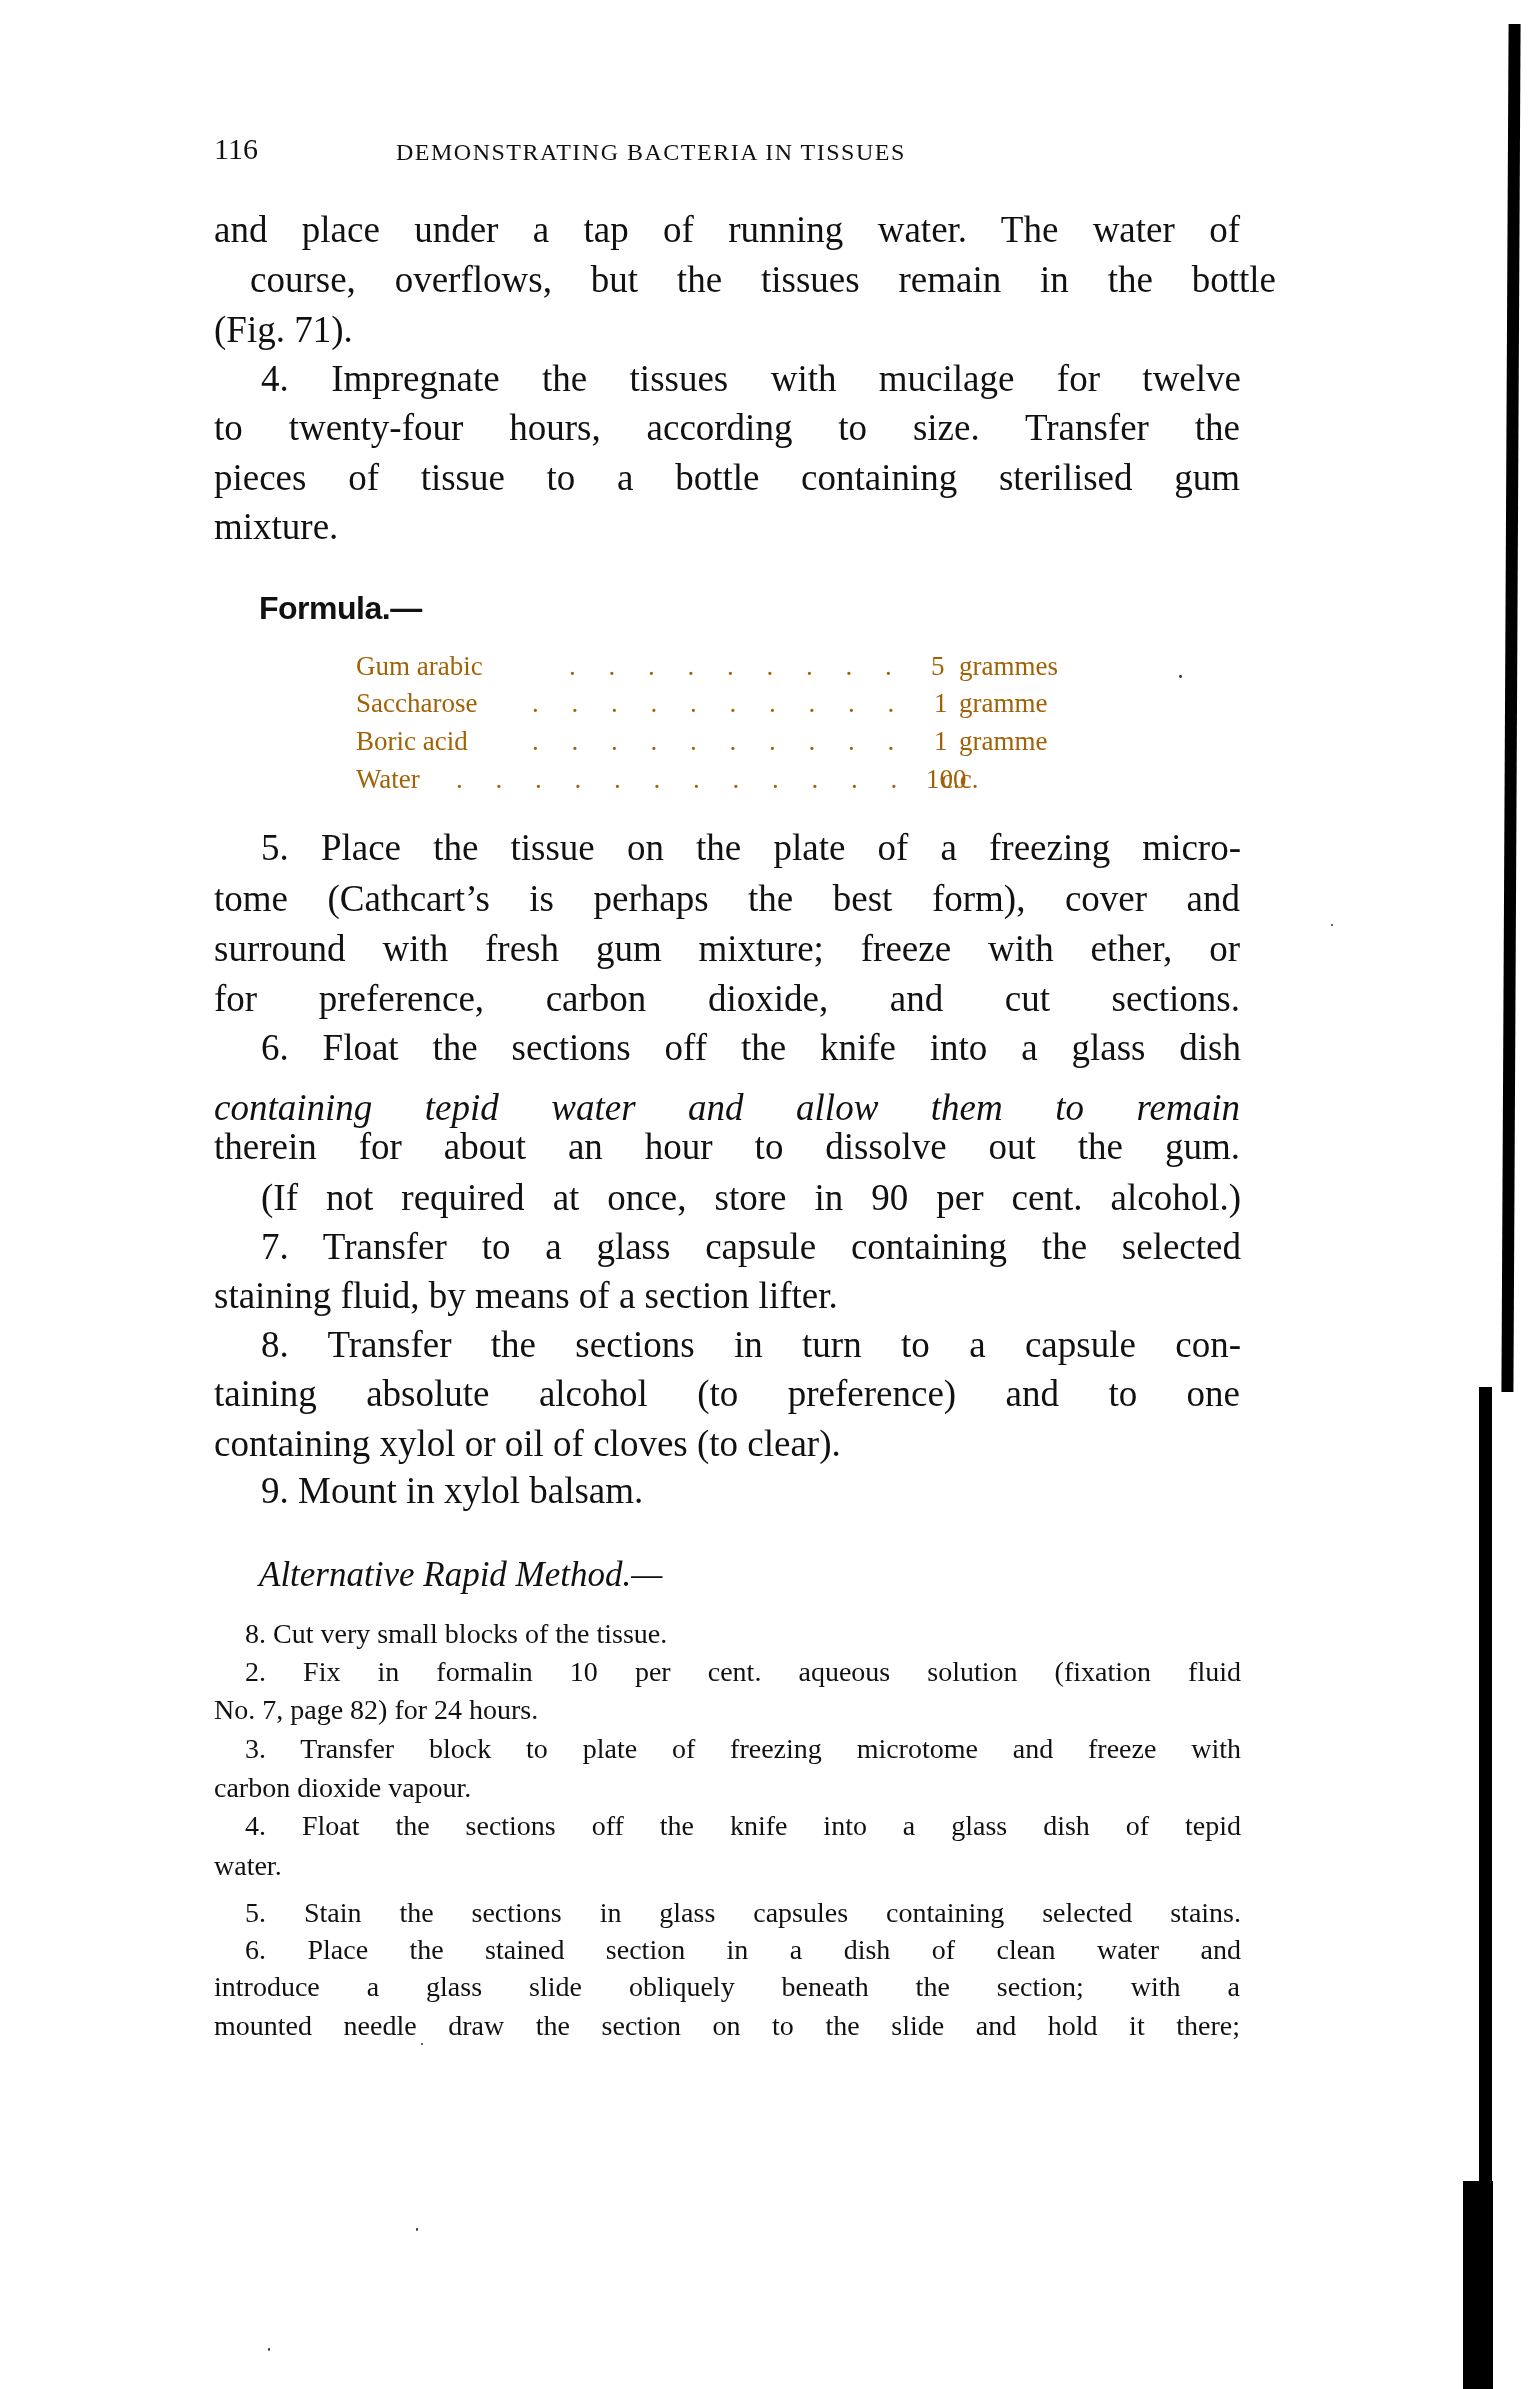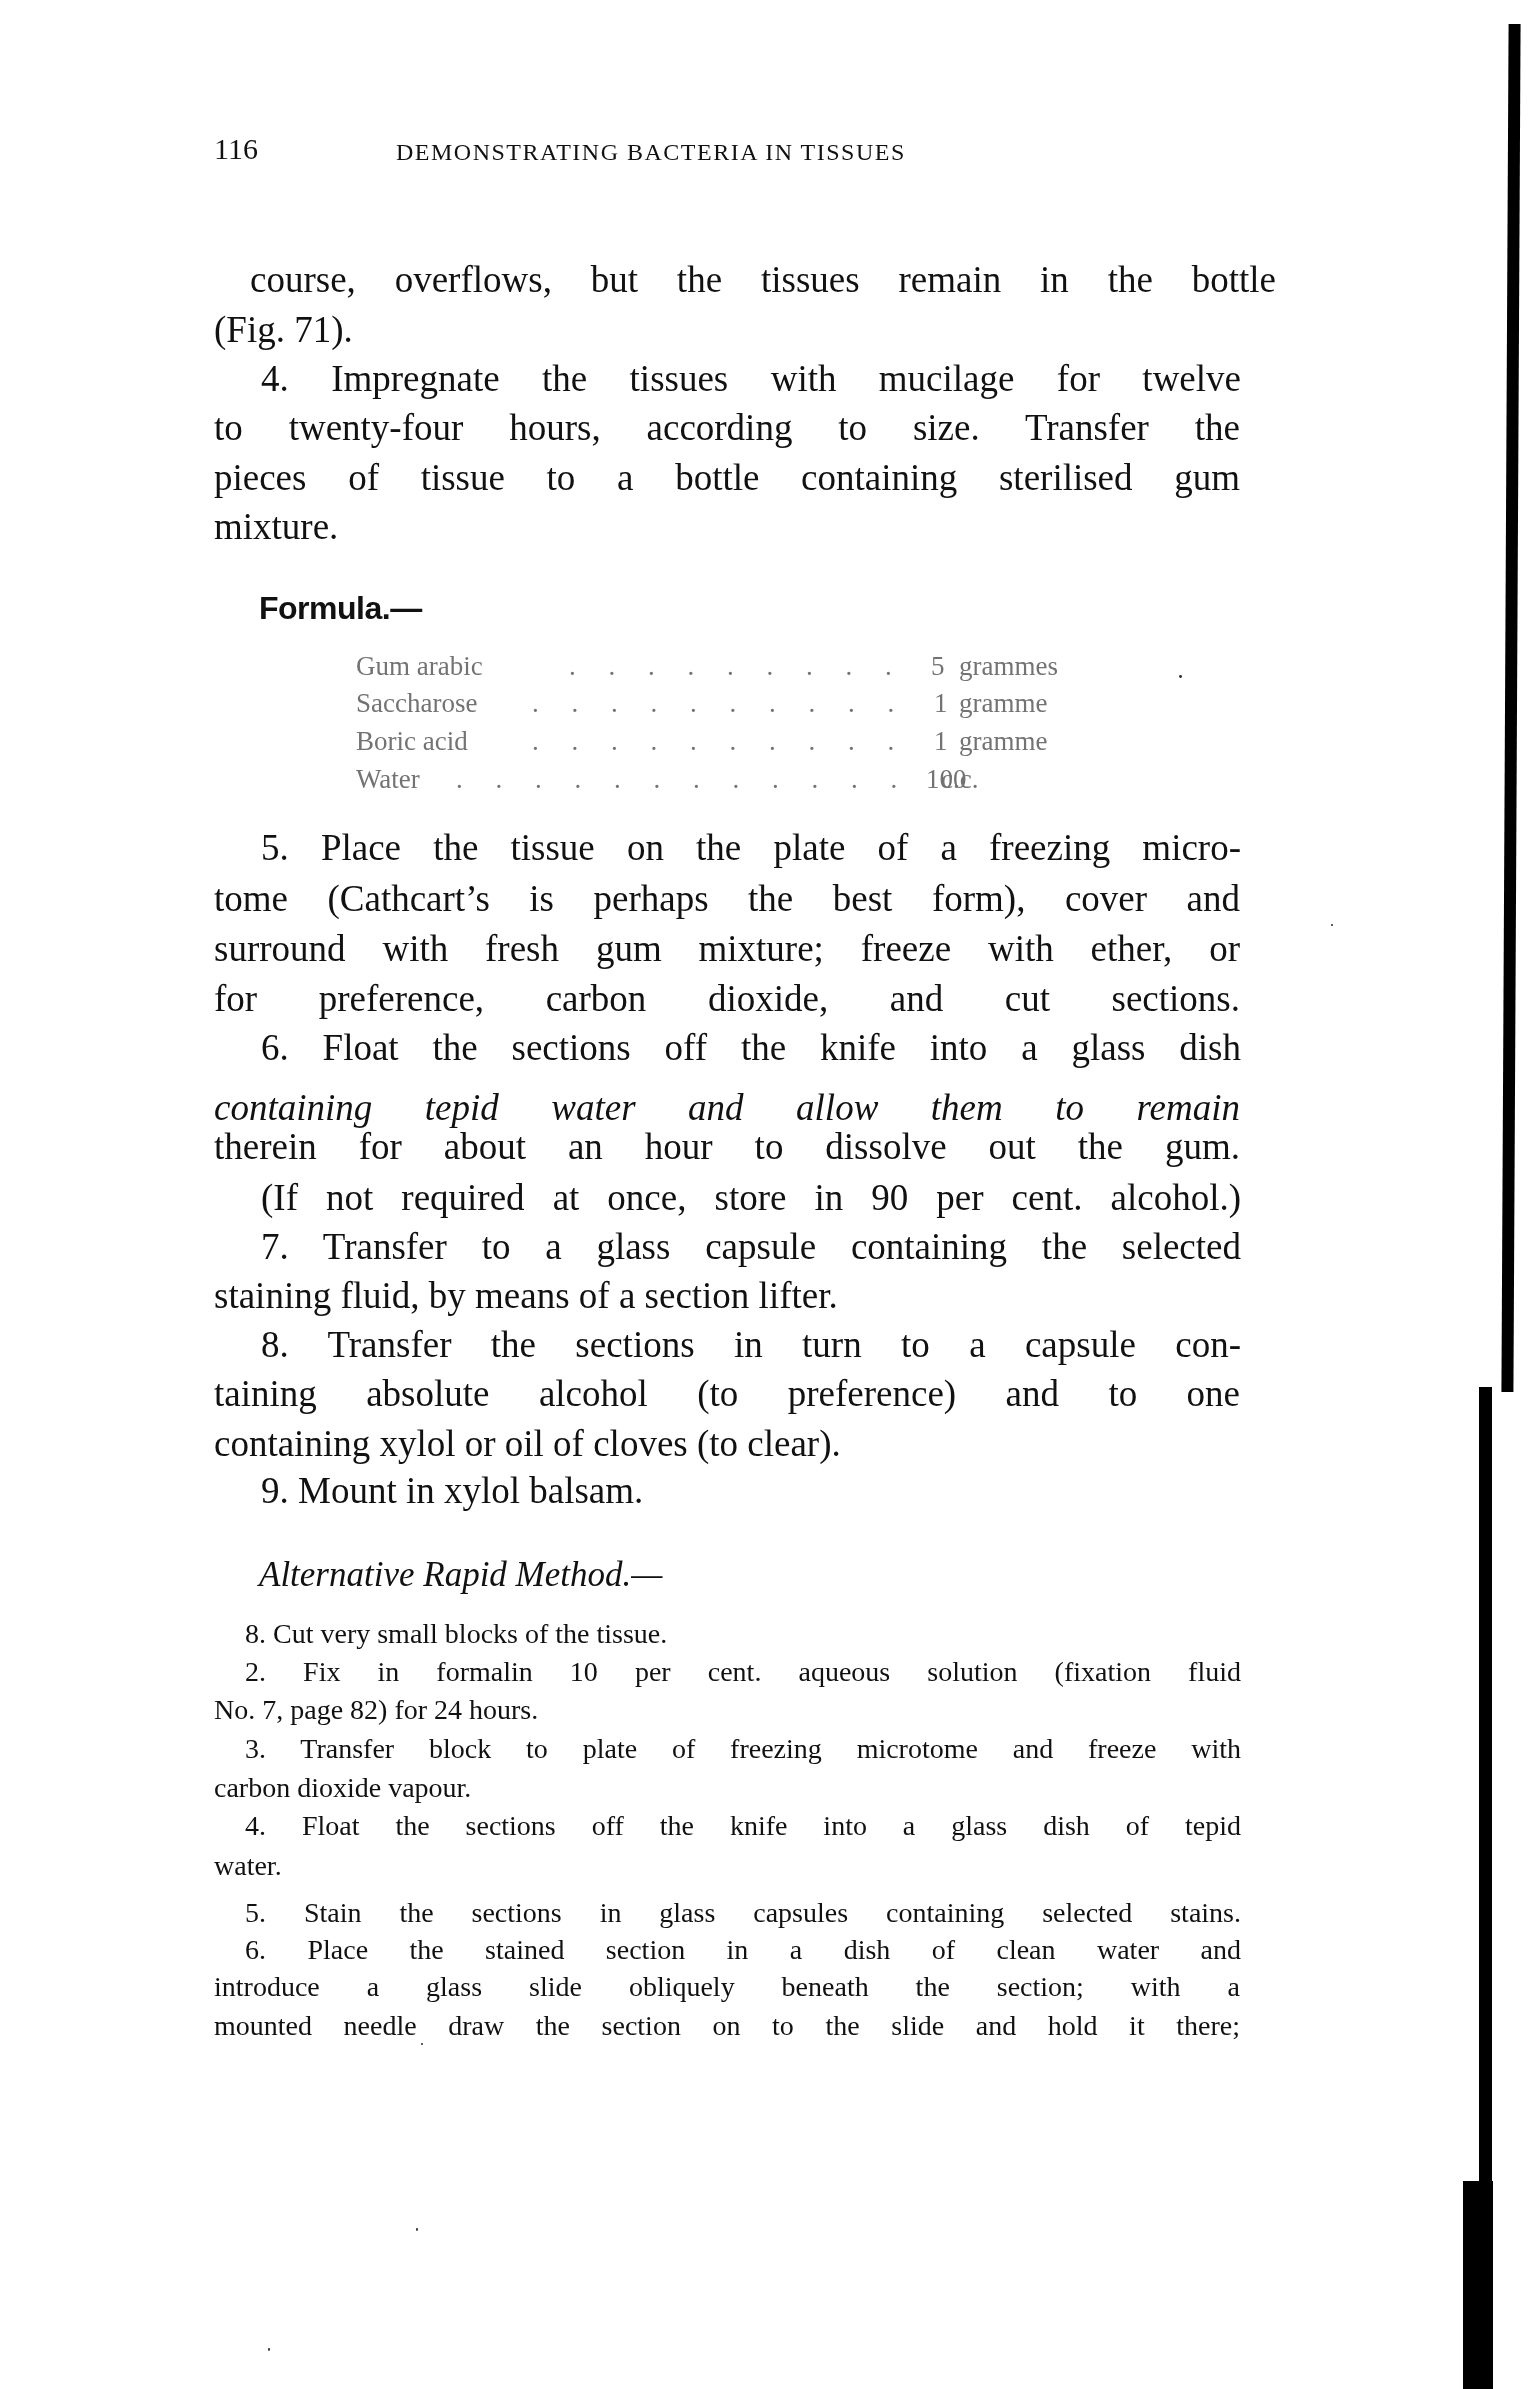--- a/index.html
+++ b/index.html
@@ -43,21 +43,21 @@
     font-family: "Liberation Serif", "DejaVu Serif", serif;
     font-size: 28px;
     text-align: justify;
     text-align-last: justify;
   }
   .small-line.last { text-align-last: left; }
   .formula-row {
     position: absolute;
     font-family: "Liberation Serif", "DejaVu Serif", serif;
     font-size: 27px;
-    color: #737373;
+    color: #a16207;
     white-space: nowrap;
     line-height: 1;
   }
   .formula-row .ingredient { position: absolute; left: 0; }
   .formula-row .leader {
     position: absolute;
     letter-spacing: 13px;
   }
   .formula-row .qty { position: absolute; }
   .formula-row .unit { position: absolute; }
@@ -68,20 +68,21 @@
   .speck { position: absolute; background: #333; border-radius: 50%; }
 </style>
 </head>
 <body>
 
 <div class="page">
 
   <div class="ln folio" style="left:214px; top:134px;">116</div>
   <div class="ln running-head" style="left:396px; top:140px;">DEMONSTRATING BACTERIA IN TISSUES</div>
 
+  <div class="ln body-line" style="left:214px; top:211px; width:1026px;">and place under a tap of running water.  The water  of</div>
   <div class="ln body-line" style="left:214px; top:261px; width:1026px;margin-left:36px;">course, overflows, but the tissues remain in the bottle</div>
   <div class="ln body-line last" style="left:214px; top:311px; width:1026px;">(Fig. 71).</div>
 
   <div class="ln body-line" style="left:261px; top:360px; width:980px;">4. Impregnate the tissues with mucilage for twelve</div>
   <div class="ln body-line" style="left:214px; top:459px; width:1026px;">pieces of tissue to a bottle containing sterilised gum</div>
   <div class="ln body-line" style="left:214px; top:409px; width:1026px;">to twenty-four hours, according to size.  Transfer the</div>
   <div class="ln body-line last" style="left:214px; top:508px; width:1026px;">mixture.</div>
 
   <div class="ln heading-bold" style="left:259px; top:592px;">Formula.—</div>
 

